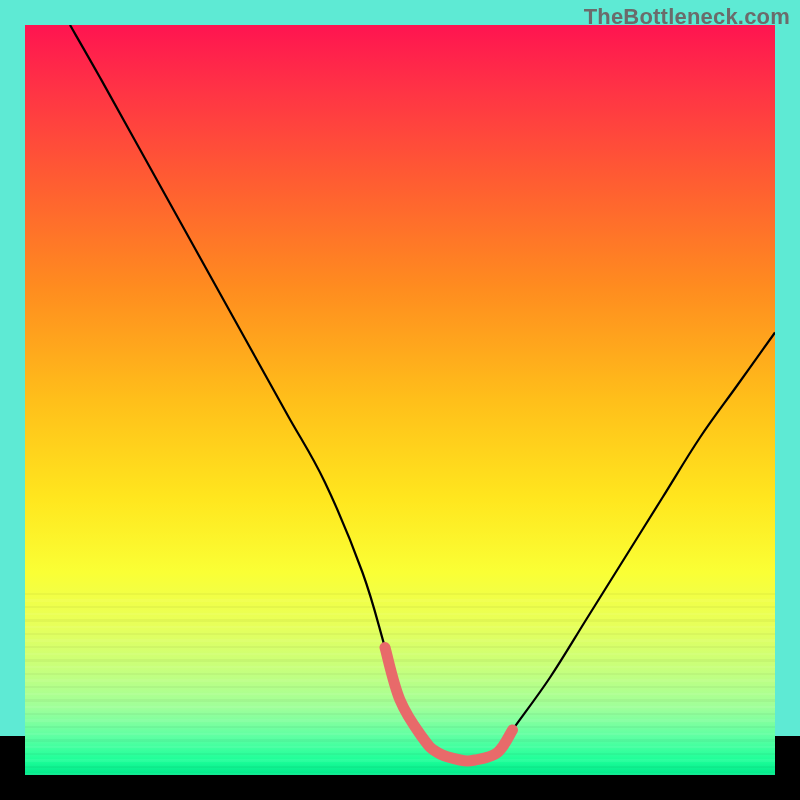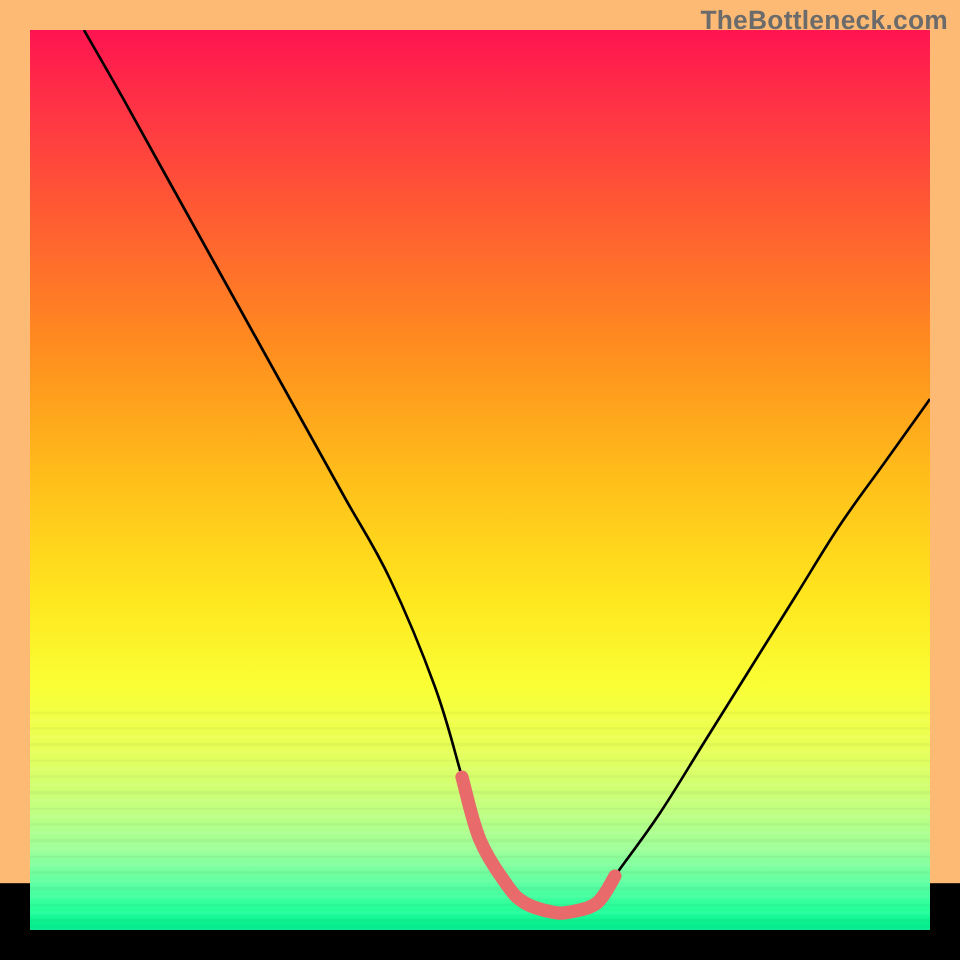--- a/index.html
+++ b/index.html
@@ -7,21 +7,21 @@
     padding: 0;
     width: 800px;
     height: 800px;
     background: #000;
     overflow: hidden;
   }
   .frame {
     position: relative;
     width: 800px;
     height: 736px;
-    background: #fdba74;
+    background: #5eead4;
   }
   .plot {
     position: absolute;
     left: 25px;
     top: 25px;
     width: 750px;
     height: 750px;
     background: linear-gradient(
       to bottom,
       #ff1450 0%,

